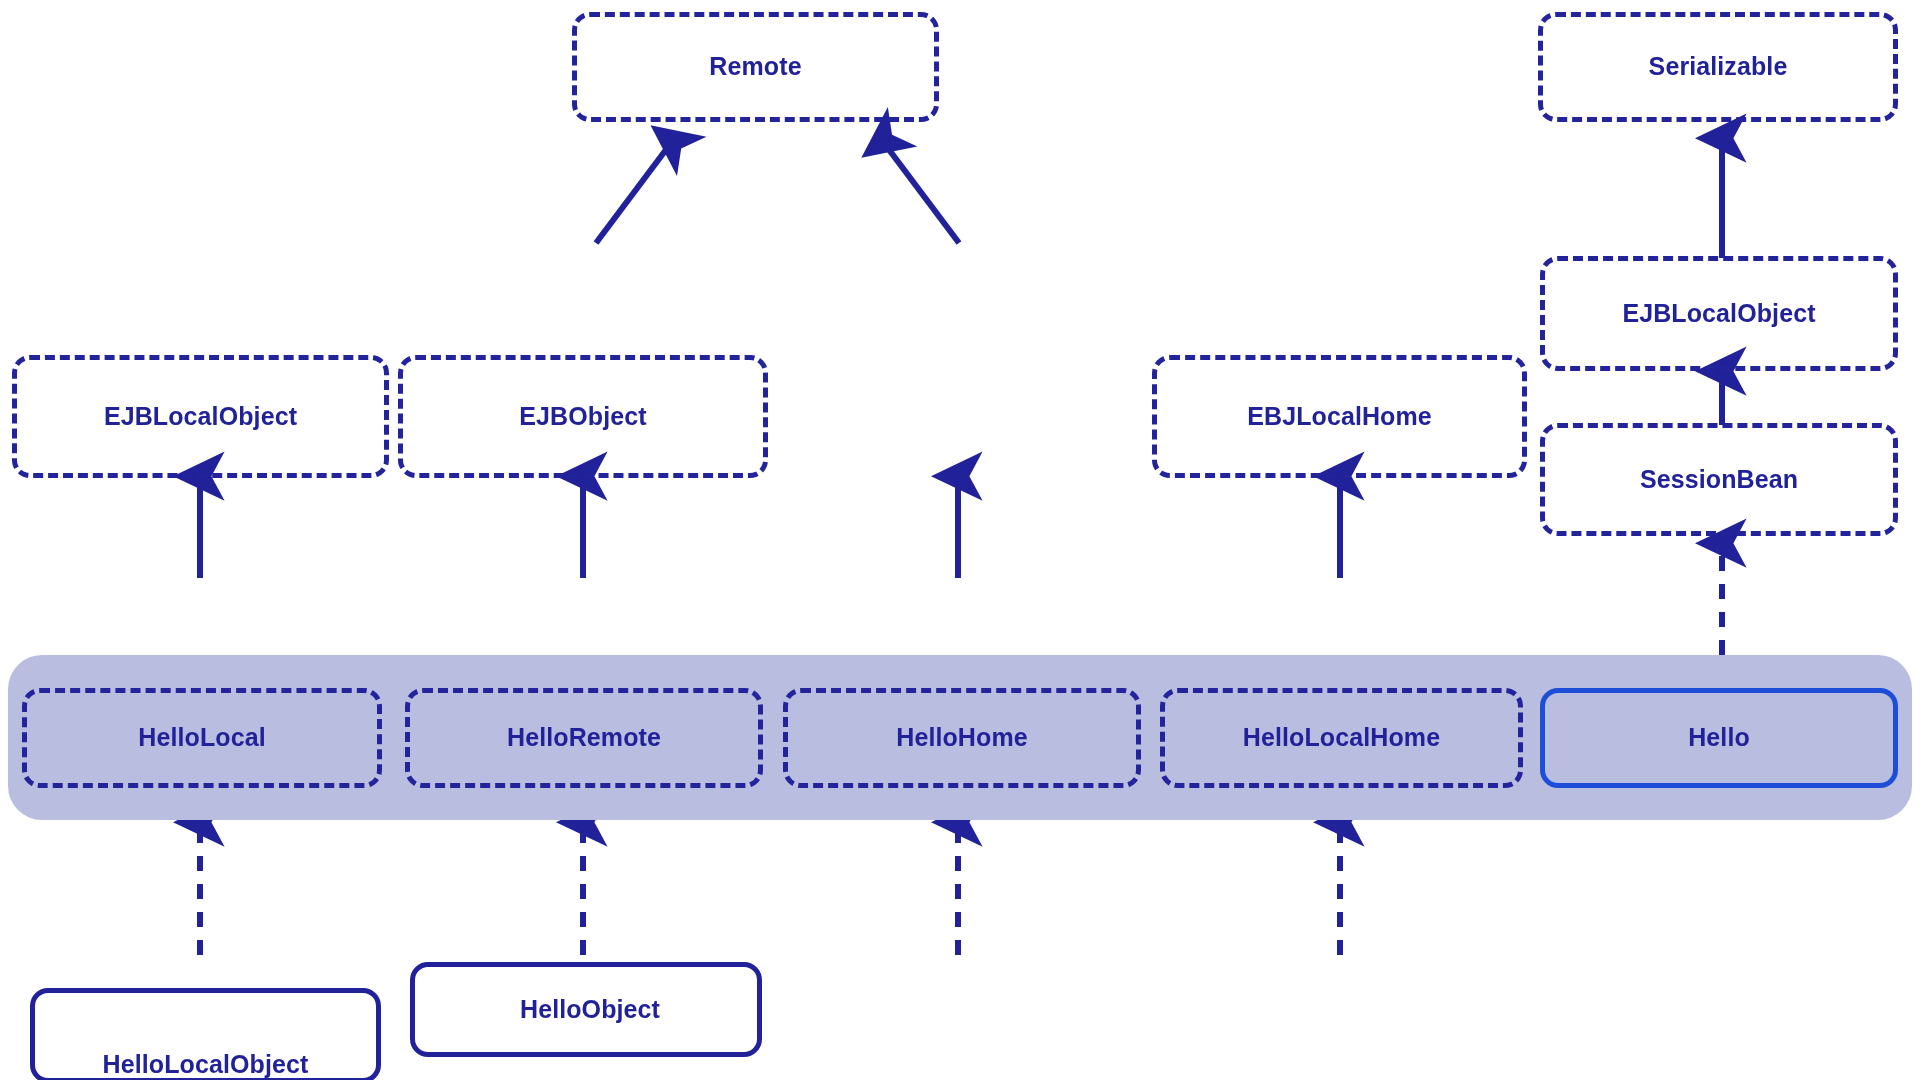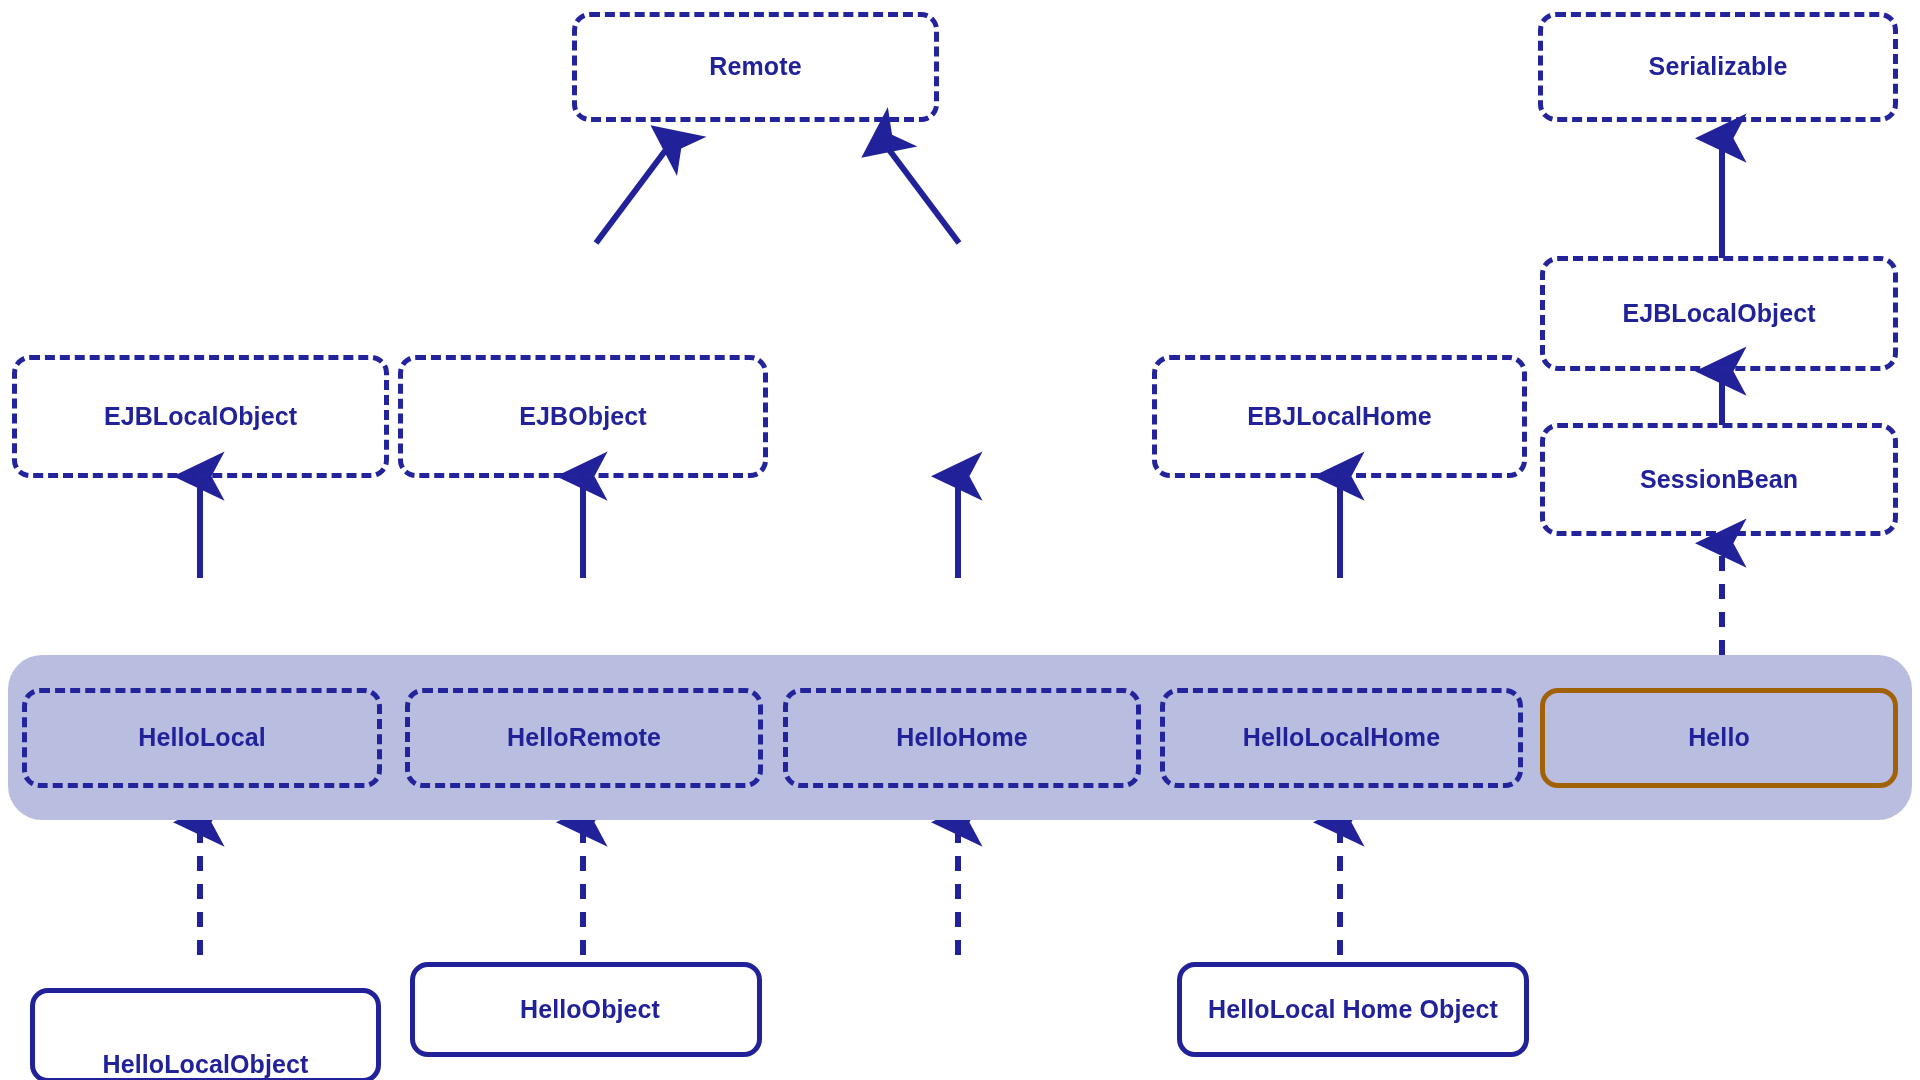--- a/index.html
+++ b/index.html
@@ -41,21 +41,21 @@
   .node.iface{
     border:5px dashed #23239c;
     background:transparent;
   }
   .node.cls{
     border:5px solid #21219a;
     background:#ffffff;
   }
   .node.on-band{ background:transparent; }
   .node.solid-on-band{
-    border:5px solid #a16207;
+    border:5px solid #1d4ed8;
     background:#b9bddf;
   }
 </style>
 </head>
 <body>
 
 <div id="stage">
 
   <svg id="wires" viewBox="0 0 1920 1080" xmlns="http://www.w3.org/2000/svg">
     <defs>
@@ -138,17 +138,14 @@
 
   <div class="node cls" style="left:30px;top:988px;width:351px;height:95px;align-items:flex-end;">
     <span>HelloLocalObject</span>
   </div>
 
   <div class="node cls" style="left:410px;top:962px;width:352px;height:95px;padding-left:8px;">
     <span>HelloObject</span>
   </div>
 
 
-  <div class="node cls" style="left:1177px;top:962px;width:352px;height:95px;">
-    <span>HelloLocal Home Object</span>
-  </div>
 
 </div>
 
 </body></html>

